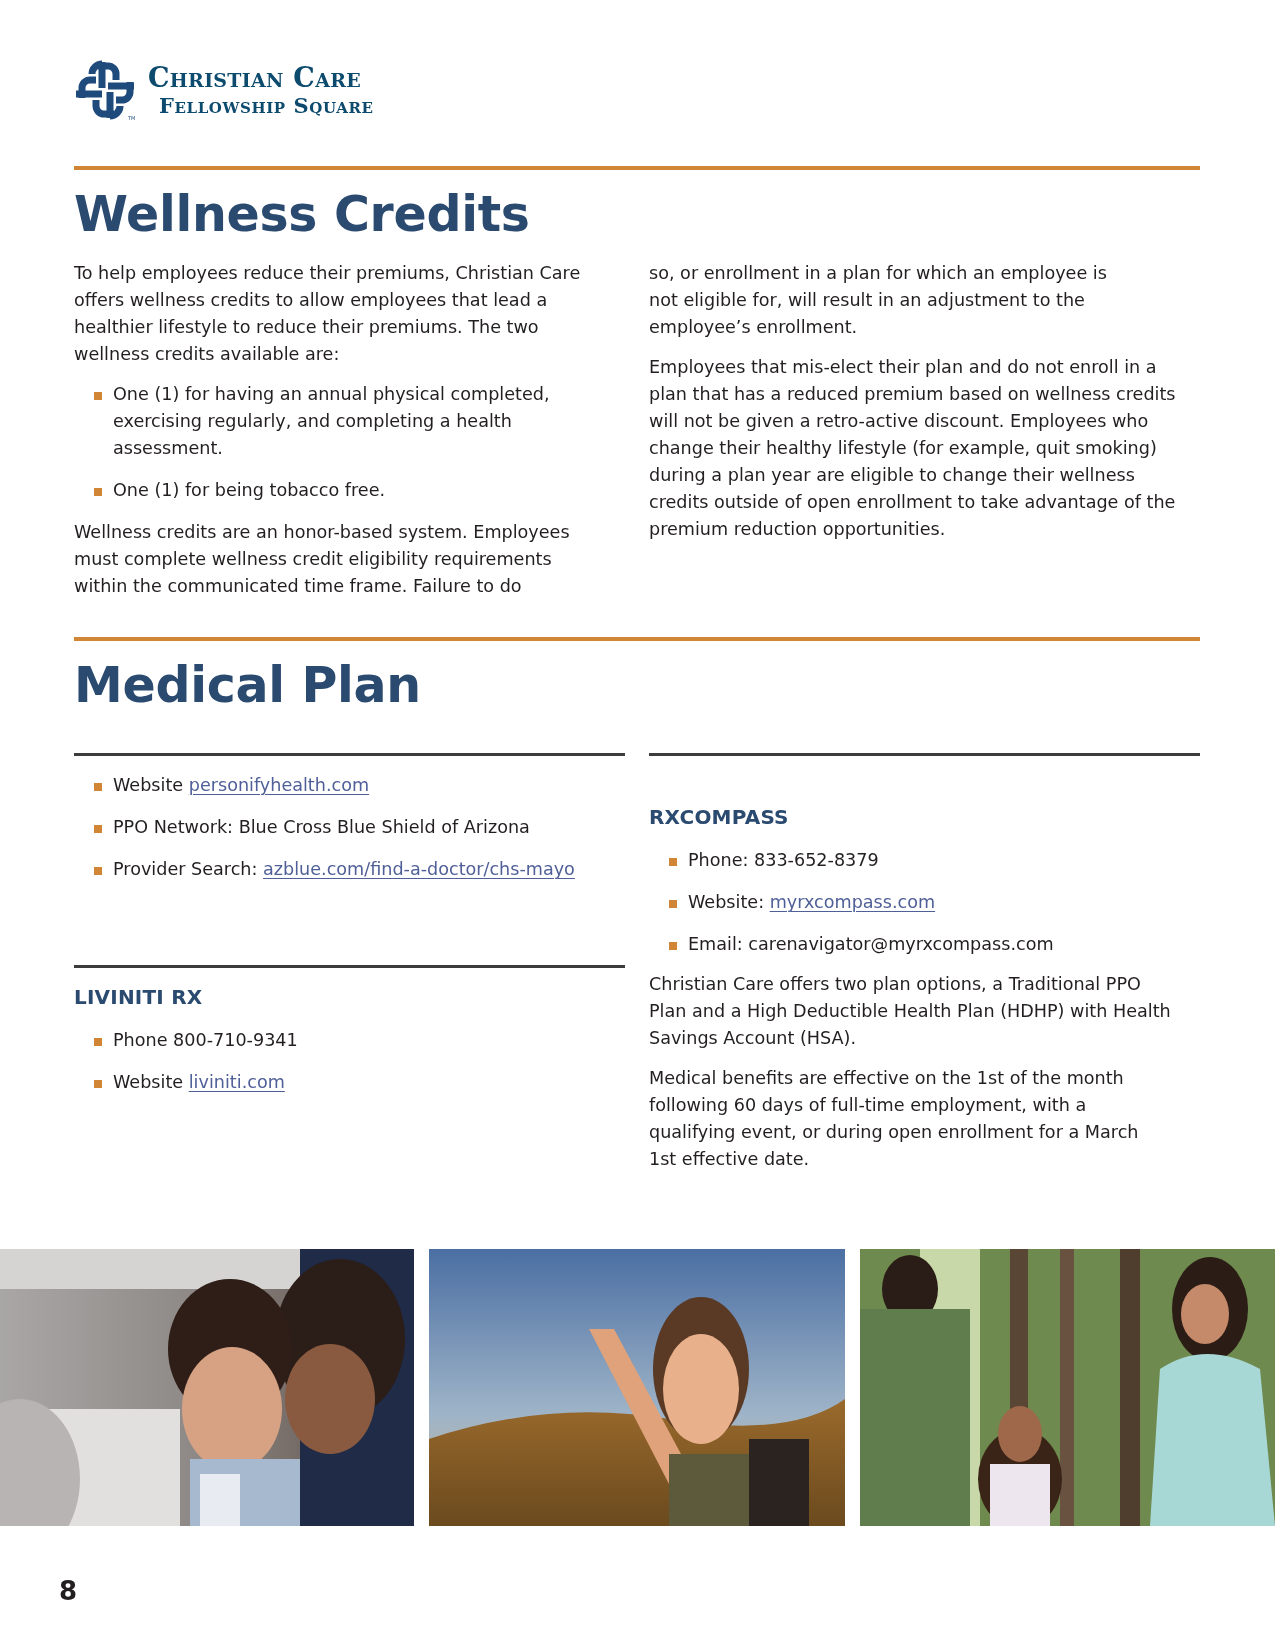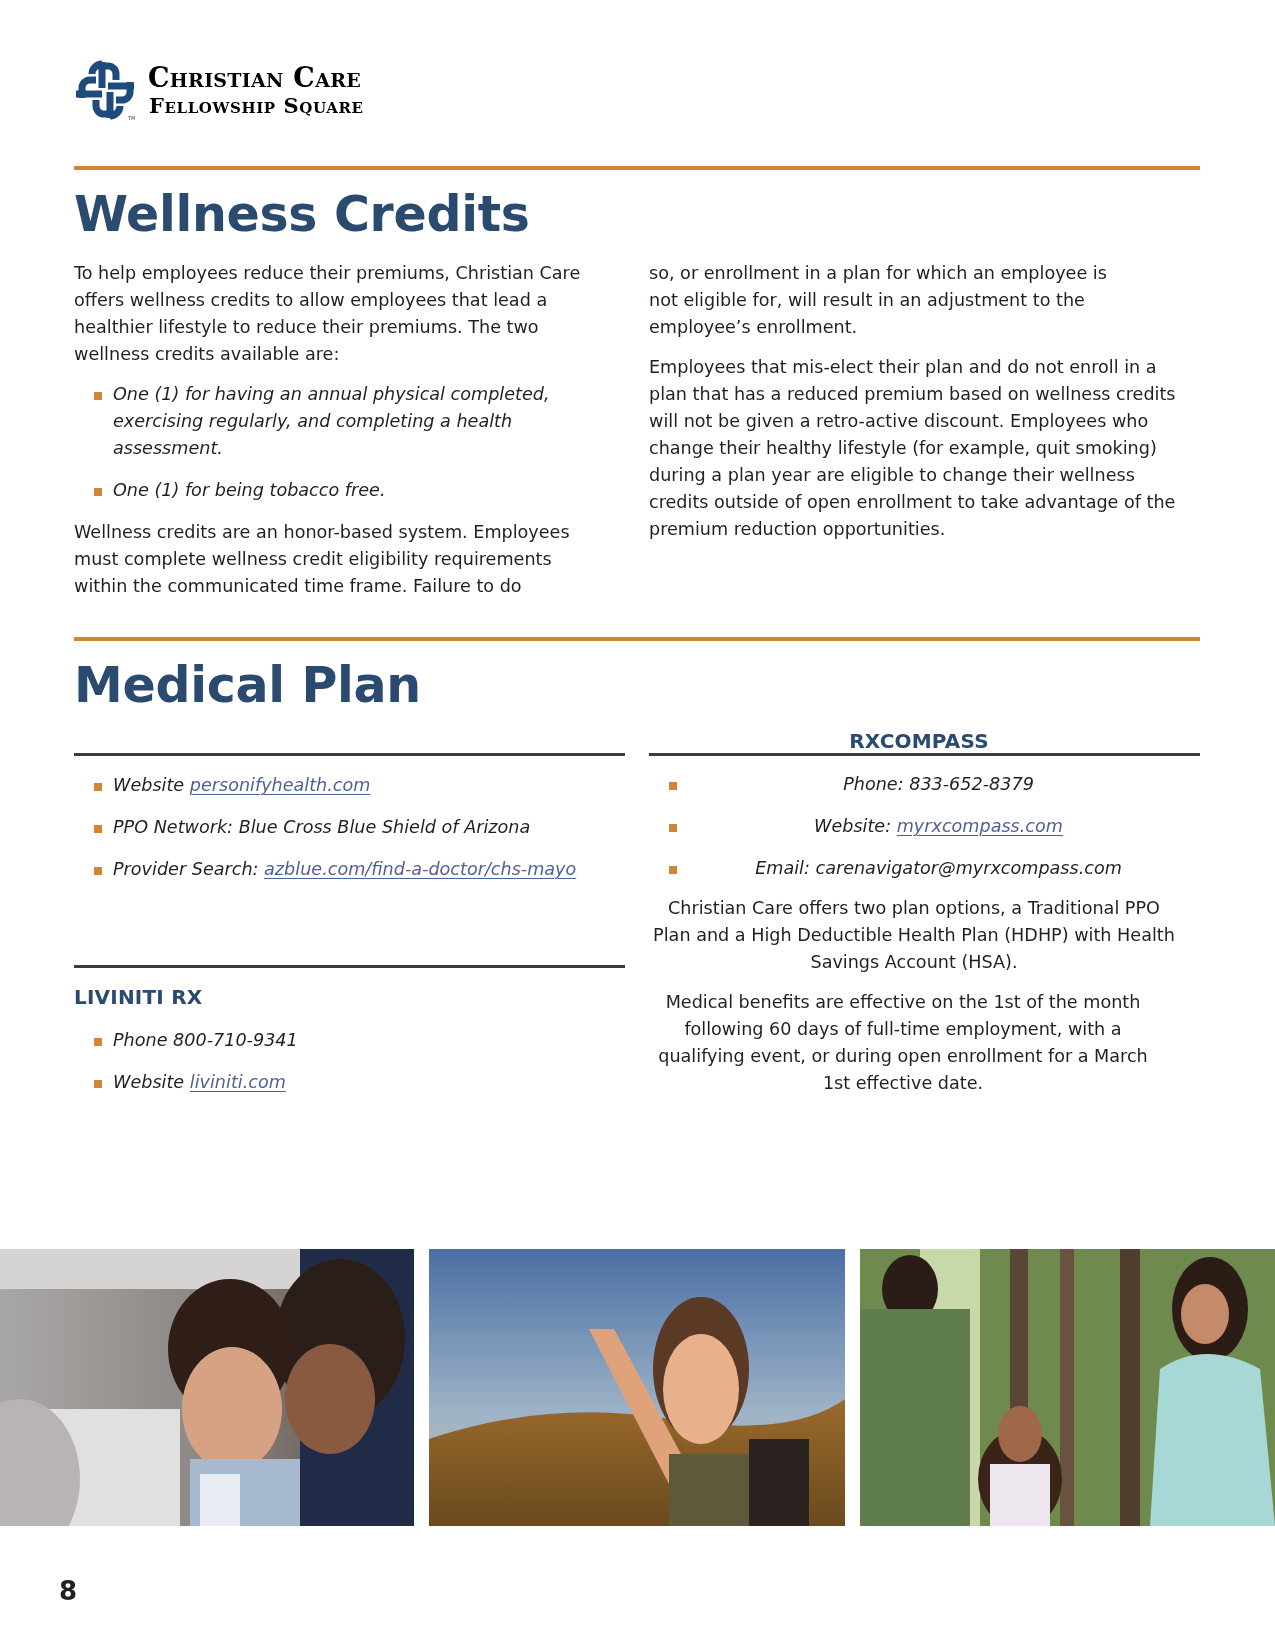--- a/index.html
+++ b/index.html
@@ -1,34 +1,34 @@
 <!DOCTYPE html>
 <html><head>
   <meta charset="utf-8">
   <style>
     * { box-sizing: border-box; margin: 0; padding: 0; }
     html, body { width: 1275px; height: 1650px; background: #ffffff; overflow: hidden; }
     body { position: relative; font-family: "DejaVu Sans", sans-serif; color: #231f20; }
 
     .logo { position: absolute; left: 72px; top: 56px; display: flex; align-items: center; }
     .logo-mark { width: 68px; height: 68px; }
-    .logo-text { margin-left: 8px; font-family: "DejaVu Serif", serif; color: #000000; line-height: 1; }
+    .logo-text { margin-left: 8px; font-family: "DejaVu Serif", serif; color: #0c4a6e; line-height: 1; }
     .logo-line1 { font-size: 27px; letter-spacing: 0.3px; font-variant: small-caps; font-weight: 600; }
-    .logo-line2 { font-size: 21px; letter-spacing: 0.6px; font-variant: small-caps; font-weight: 600; margin-top: 4px; margin-left: 1px; }
+    .logo-line2 { font-size: 21px; letter-spacing: 0.6px; font-variant: small-caps; font-weight: 600; margin-top: 4px; margin-left: 11px; }
 
     .rule-orange { position: absolute; left: 74px; width: 1126px; height: 4px; background: #d08634; }
     .rule-gray { position: absolute; height: 3px; background: #3c3c3c; }
 
     .section-title { position: absolute; left: 74px; font-weight: bold; color: #2b4a70; font-size: 49px; letter-spacing: -0.3px; }
 
     .col { position: absolute; font-size: 17.6px; line-height: 27px; color: #231f20; }
     .col p { margin-bottom: 13px; }
     .col p.tight { margin-bottom: 0; }
 
-    ul.bullets { list-style: none; margin: 13px 0 13px 0; font-style: italic; }
+    ul.bullets { list-style: none; margin: 13px 0 13px 0; }
     ul.bullets li { position: relative; padding-left: 39px; margin-bottom: 15px; }
     ul.bullets li .sq { position: absolute; left: 20px; top: 11px; width: 8px; height: 8px; background: #d08634; }
 
     .subhead { font-weight: bold; color: #2b4a70; font-size: 20px; letter-spacing: 0.2px; margin-bottom: 16px; }
 
     a.link { color: #4f5f98; text-decoration: underline; text-decoration-thickness: 1px; text-underline-offset: 3px; }
 
     .photo { position: absolute; top: 1249px; height: 277px; overflow: hidden; }
     .photo svg { width: 100%; height: 100%; display: block; }
 
@@ -110,21 +110,21 @@
       <span>Phone 800-710-9341</span>
     </li>
     <li>
       <span class="sq"></span>
       <span>Website </span><a class="link">liviniti.com</a>
     </li>
   </ul>
 </div>
 
 <div class="rule-gray" style="left:649px; top:753px; width:551px;"></div>
-<div class="col" style="left:649px; top:728px; width:540px;text-align:center;">
+<div class="col" style="left:649px; top:804px; width:540px;">
   <div class="subhead">RXCOMPASS</div>
   <ul class="bullets" style="margin-top:0;">
     <li>
       <span class="sq"></span>
       <span>Phone: 833-652-8379</span>
     </li>
     <li>
       <span class="sq"></span>
       <span>Website: </span><a class="link">myrxcompass.com</a>
     </li>

